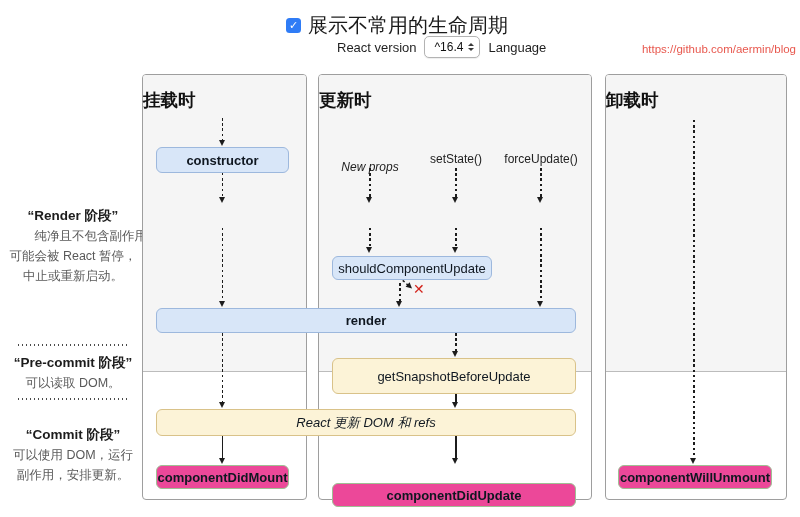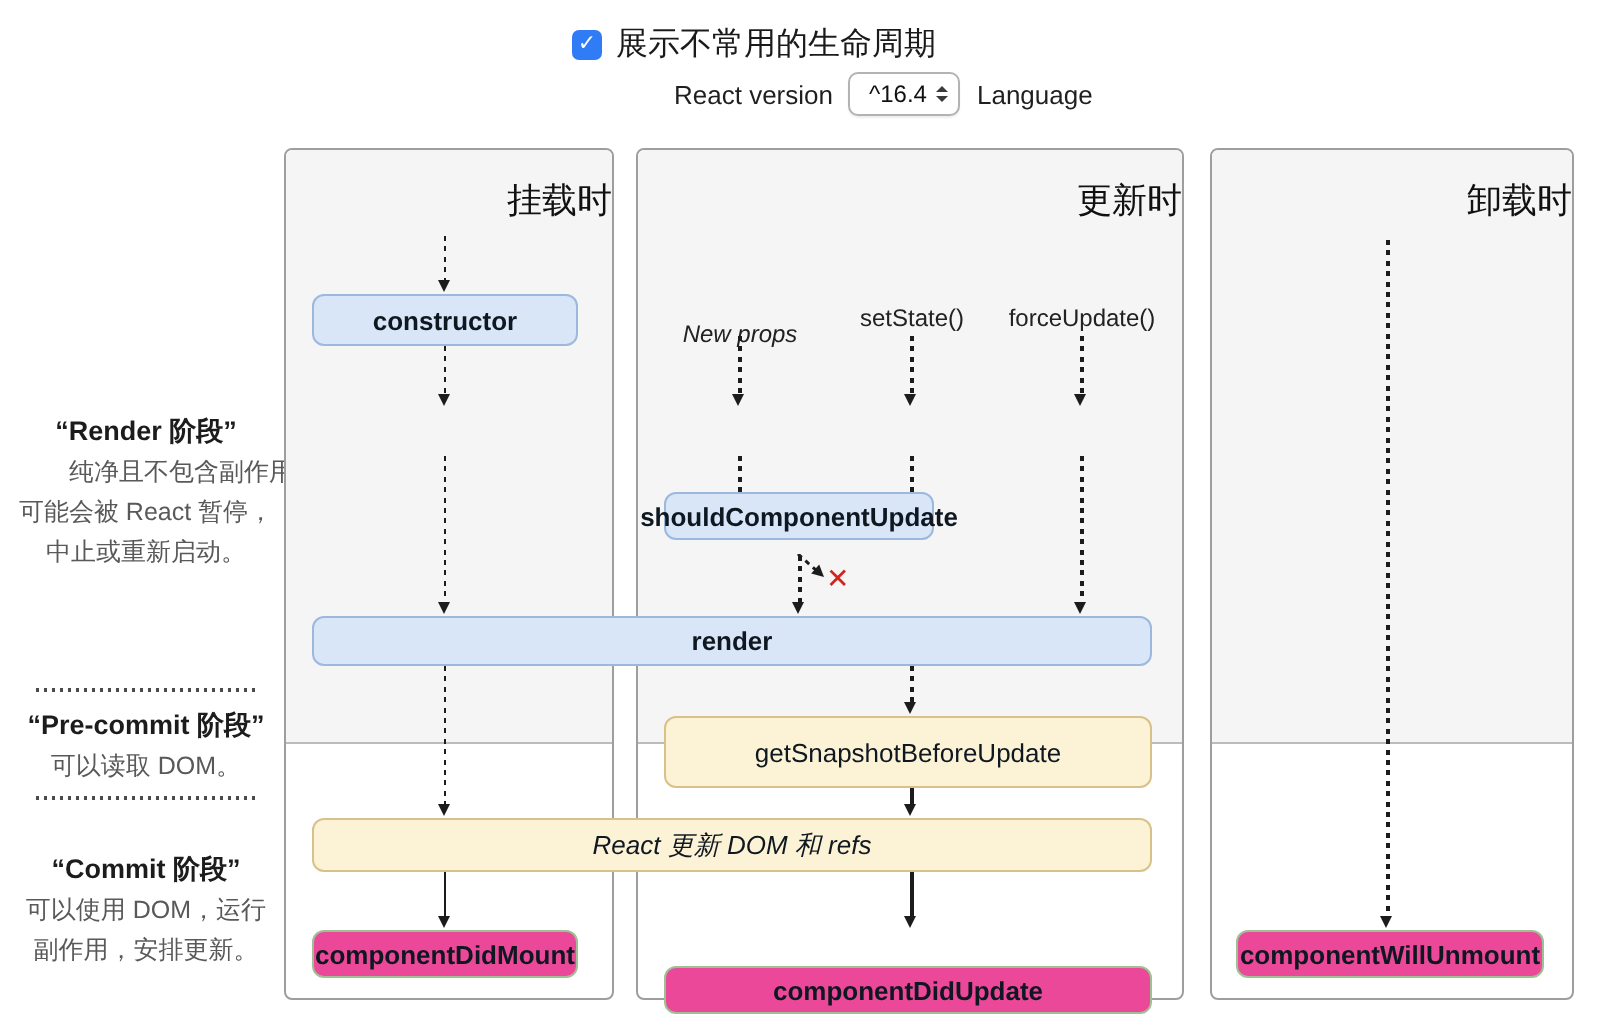--- a/index.html
+++ b/index.html
@@ -3,21 +3,21 @@
 <meta charset="utf-8">
 <style>
   html,body { margin:0; padding:0; background:#fff; }
   body { font-family:"Liberation Sans","DejaVu Sans",sans-serif; }
   .stage { position:relative; width:800px; height:517px; background:#fff; overflow:hidden; }
 
   
   .toggle { position:absolute; left:286px; top:12px; display:flex; align-items:center; gap:7px; cursor:pointer; }
   .checkbox { width:15px; height:15px; background:#2f7cf6; border-radius:3.5px; color:#fff;
               font-size:11px; font-weight:bold; display:flex; align-items:center; justify-content:center; line-height:1; }
-  .toggle-label { font-size:16px; color:#1a1a1a; }
+  .toggle-label { font-size:20px; color:#1a1a1a; }
   .controls { position:absolute; left:337px; top:36px; height:22px; display:flex; align-items:center; gap:8px;
               font-size:13px; color:#1f1f1f; }
   .select { display:flex; align-items:center; gap:5px; height:20px; padding:0 5px 0 9px; border:1px solid #b3b3b3;
             border-radius:5px; background:#fff; font-size:12px; color:#111; box-shadow:0 1px 1px rgba(0,0,0,.07); cursor:pointer; }
   .stepper { display:flex; flex-direction:column; gap:2px; }
   .stepper i { display:block; width:0; height:0; border-left:3px solid transparent; border-right:3px solid transparent; }
   .stepper .up { border-bottom:3.5px solid #3a3a3a; }
   .stepper .down { border-top:3.5px solid #3a3a3a; }
   .flag { position:relative; width:14px; height:10px; background:#de2910; border-radius:1.5px; overflow:hidden; }
   .flag .star { position:absolute; left:1px; top:-1px; color:#ffde00; font-size:6px; line-height:7px; }
@@ -26,21 +26,21 @@
   
   .legend-title { position:absolute; left:0; width:146px; text-align:center; font-size:13.5px; font-weight:bold; color:#1c1c1c; }
   .legend-text  { position:absolute; left:0; width:146px; text-align:center; font-size:12.5px; color:#595959; line-height:20px; }
   .dotted-sep { position:absolute; left:18px; width:110px; height:1.5px;
                 background:repeating-linear-gradient(to right,#4a4a4a 0 1.5px,transparent 1.5px 4px); }
 
   
   .panel { position:absolute; top:74px; height:424px; background:#fff; border:1px solid #9e9e9e; border-radius:4px; }
   .panel-top { position:absolute; left:0; right:0; top:0; height:296px; background:#f5f5f5;
                border-bottom:1px solid #bcbcbc; border-radius:3px 3px 0 0; }
-  .panel-title { position:absolute; left:0; right:0; top:13px; text-align:right; font-size:17.5px; font-weight:normal; color:#111; }
+  .panel-title { position:absolute; left:0; right:0; top:13px; text-align:left; font-size:17.5px; font-weight:bold; color:#111; }
 
   
   .node { position:absolute; display:flex; align-items:center; justify-content:center; font-size:13px; color:#0f1720;
           border-radius:6px; border:1px solid; box-sizing:border-box; }
   .node.blue   { background:#d8e6f8; border-color:#9db8dd; }
   .node.yellow { background:#fcf3d7; border-color:#d9c289; }
   .node.green  { background:#ec4899; border-color:#9fbf94; }
   .bold { font-weight:bold; }
   .italic { font-style:italic; }
 
@@ -69,20 +69,21 @@
     <span class="select">
       <span>^16.4</span>
       <span class="stepper">
           <i class="up"></i>
           <i class="down"></i>
         </span>
     </span>
     <span>Language</span>
   </div>
 
+  <a class="repo-link" href="#">https://github.com/aermin/blog</a>
 
   <div class="legend-title" style="top:207px;">“Render 阶段”</div>
   <div class="legend-text" style="top:226px;padding-left:24px;">纯净且不包含副作用。</div>
   <div class="legend-text" style="top:246px;">可能会被 React 暂停，</div>
   <div class="legend-text" style="top:266px;">中止或重新启动。</div>
 
   <div class="dotted-sep" style="top:344px;"></div>
   <div class="legend-title" style="top:354px;">“Pre-commit 阶段”</div>
   <div class="legend-text" style="top:373px;">可以读取 DOM。</div>
   <div class="dotted-sep" style="top:398px;"></div>
@@ -146,21 +147,21 @@
   <div class="ahead" style="left:452.2px; top:351px;"></div>
   <div class="vline solid" style="left:455.2px; top:382px; height:20px;"></div>
   <div class="ahead" style="left:452.2px; top:402px;"></div>
   <div class="vline solid" style="left:455.2px; top:436px; height:22px;"></div>
   <div class="ahead" style="left:452.2px; top:458px;"></div>
 
   <div class="vline dashed" style="left:693.2px; top:120px; height:338px;"></div>
   <div class="ahead" style="left:690.2px; top:458px;"></div>
 
   <div class="node blue bold" style="left:156px; top:147px; width:133px; height:26px;">constructor</div>
-  <div class="node blue" style="left:332px; top:246px; width:135px; height:24px;font-weight:bold;">shouldComponentUpdate</div>
+  <div class="node blue" style="left:332px; top:256px; width:160px; height:24px;">shouldComponentUpdate</div>
   <div class="node blue bold" style="left:156px; top:308px; width:420px; height:25px;">render</div>
   <div class="node yellow" style="left:332px; top:358px; width:244px; height:36px;">getSnapshotBeforeUpdate</div>
   <div class="node yellow italic" style="left:156px; top:409px; width:420px; height:27px;">React 更新 DOM 和 refs</div>
   <div class="node green bold" style="left:156px; top:465px; width:133px; height:24px;">componentDidMount</div>
   <div class="node green bold" style="left:332px; top:483px; width:244px; height:24px;">componentDidUpdate</div>
   <div class="node green bold" style="left:618px; top:465px; width:154px; height:24px;">componentWillUnmount</div>
 
 </div>
 
 </body></html>

